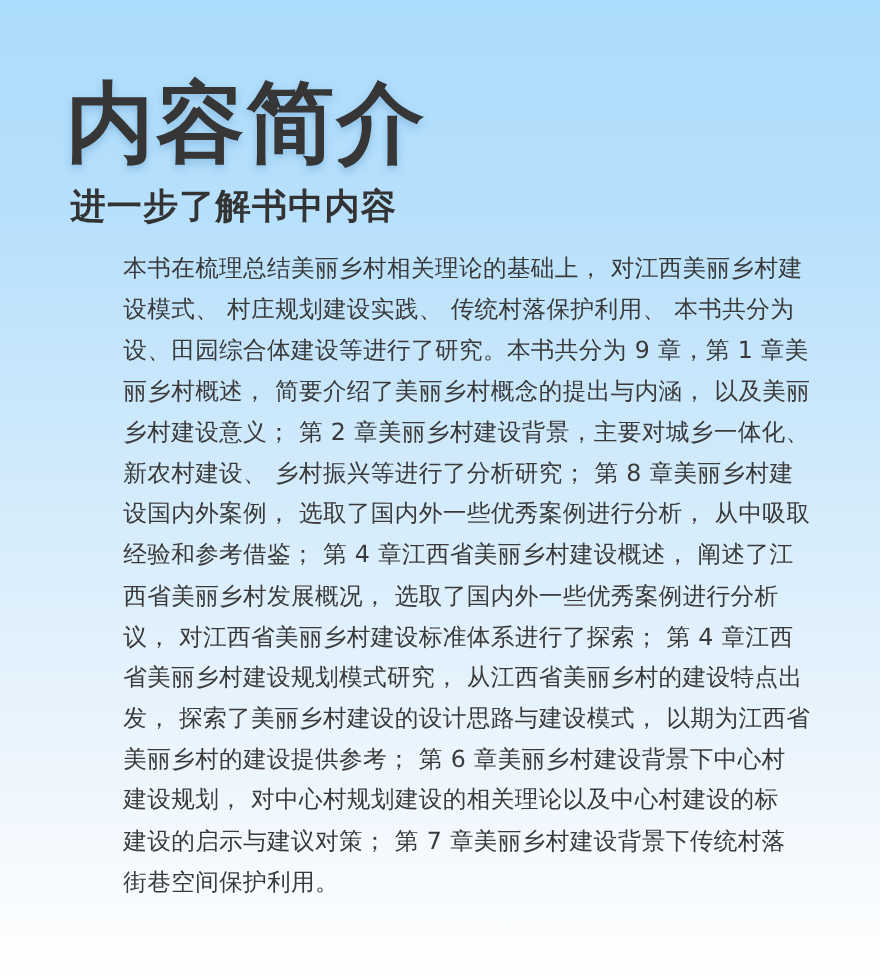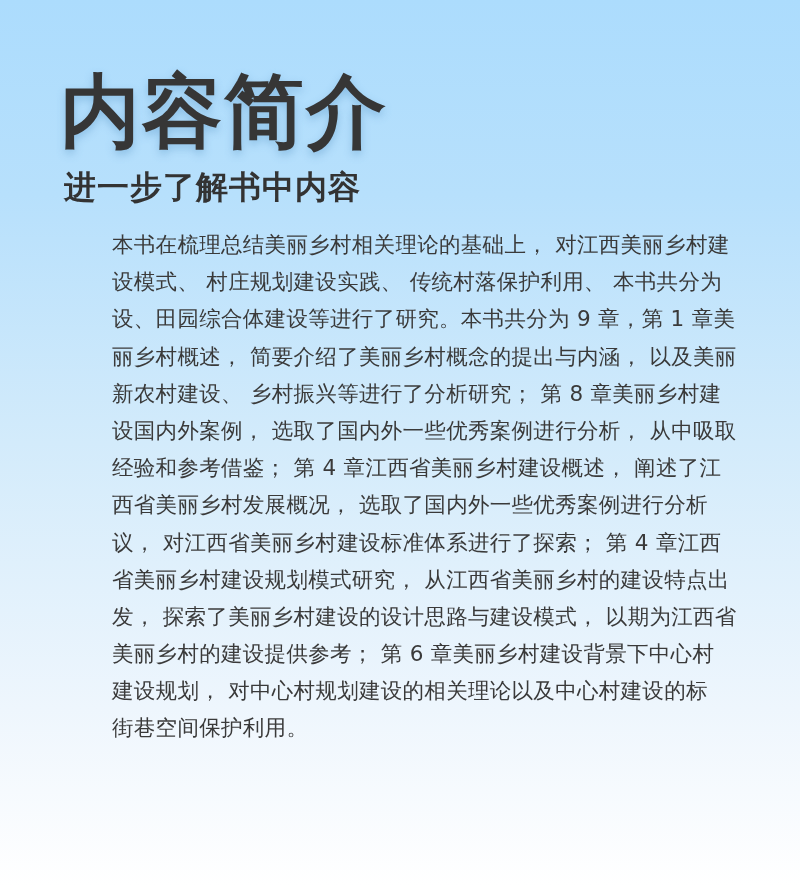--- a/index.html
+++ b/index.html
@@ -64,24 +64,26 @@
 
 <div class="page">
   <div class="title">内容简介</div>
   <div class="subtitle">进一步了解书中内容</div>
 
   <div class="body-text">
     <span class="line">本书在梳理总结美丽乡村相关理论的基础上， 对江西美丽乡村建</span>
     <span class="line">设模式、 村庄规划建设实践、 传统村落保护利用、 本书共分为</span>
     <span class="line">设、田园综合体建设等进行了研究。本书共分为 9 章，第 1 章美</span>
     <span class="line">丽乡村概述， 简要介绍了美丽乡村概念的提出与内涵， 以及美丽</span>
+    <span class="line">乡村建设意义； 第 2 章美丽乡村建设背景，主要对城乡一体化、</span>
     <span class="line">新农村建设、 乡村振兴等进行了分析研究； 第 8 章美丽乡村建</span>
     <span class="line">设国内外案例， 选取了国内外一些优秀案例进行分析， 从中吸取</span>
     <span class="line">经验和参考借鉴； 第 4 章江西省美丽乡村建设概述， 阐述了江</span>
     <span class="line">西省美丽乡村发展概况， 选取了国内外一些优秀案例进行分析</span>
     <span class="line">议， 对江西省美丽乡村建设标准体系进行了探索； 第 4 章江西</span>
     <span class="line">省美丽乡村建设规划模式研究， 从江西省美丽乡村的建设特点出</span>
     <span class="line">发， 探索了美丽乡村建设的设计思路与建设模式， 以期为江西省</span>
     <span class="line">美丽乡村的建设提供参考； 第 6 章美丽乡村建设背景下中心村</span>
     <span class="line">建设规划， 对中心村规划建设的相关理论以及中心村建设的标</span>
+    <span class="line">建设的启示与建议对策； 第 7 章美丽乡村建设背景下传统村落</span>
     <span class="line">街巷空间保护利用。</span>
   </div>
 </div>
 
 </body></html>

